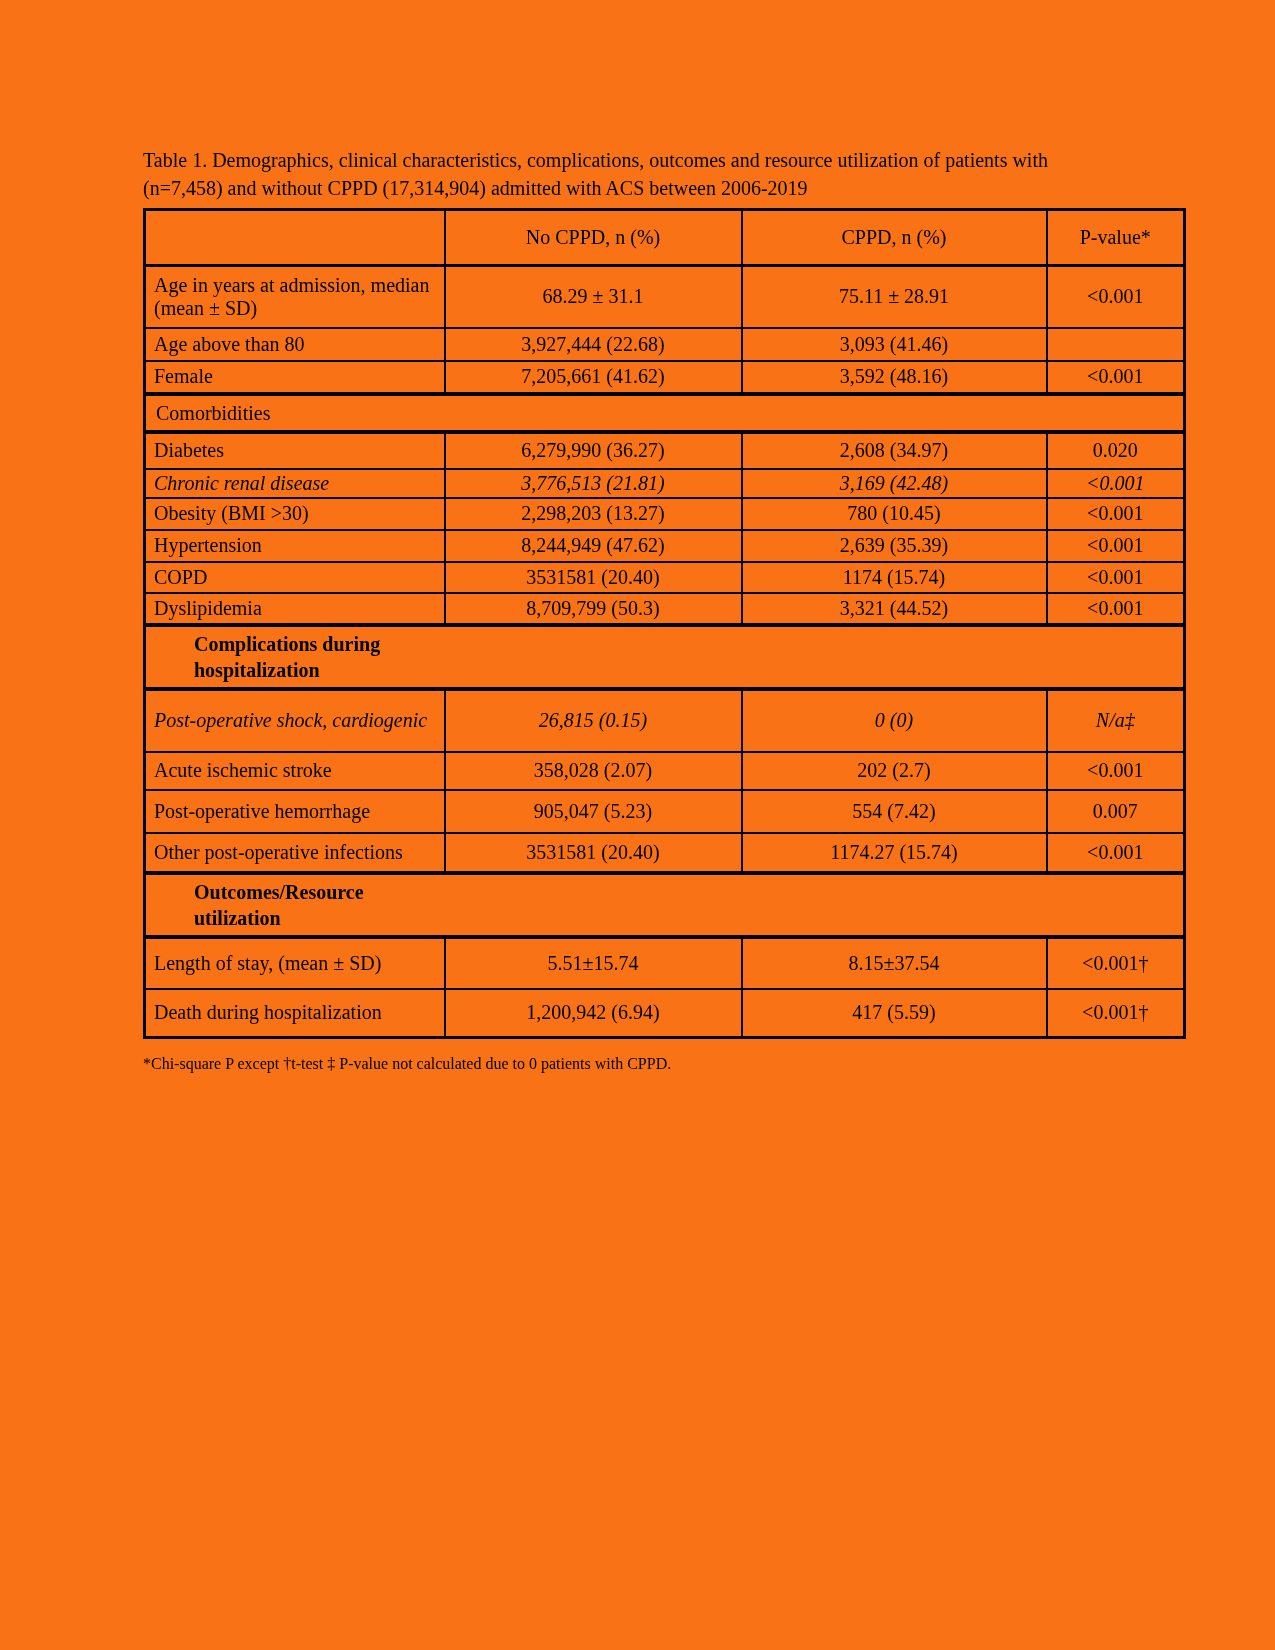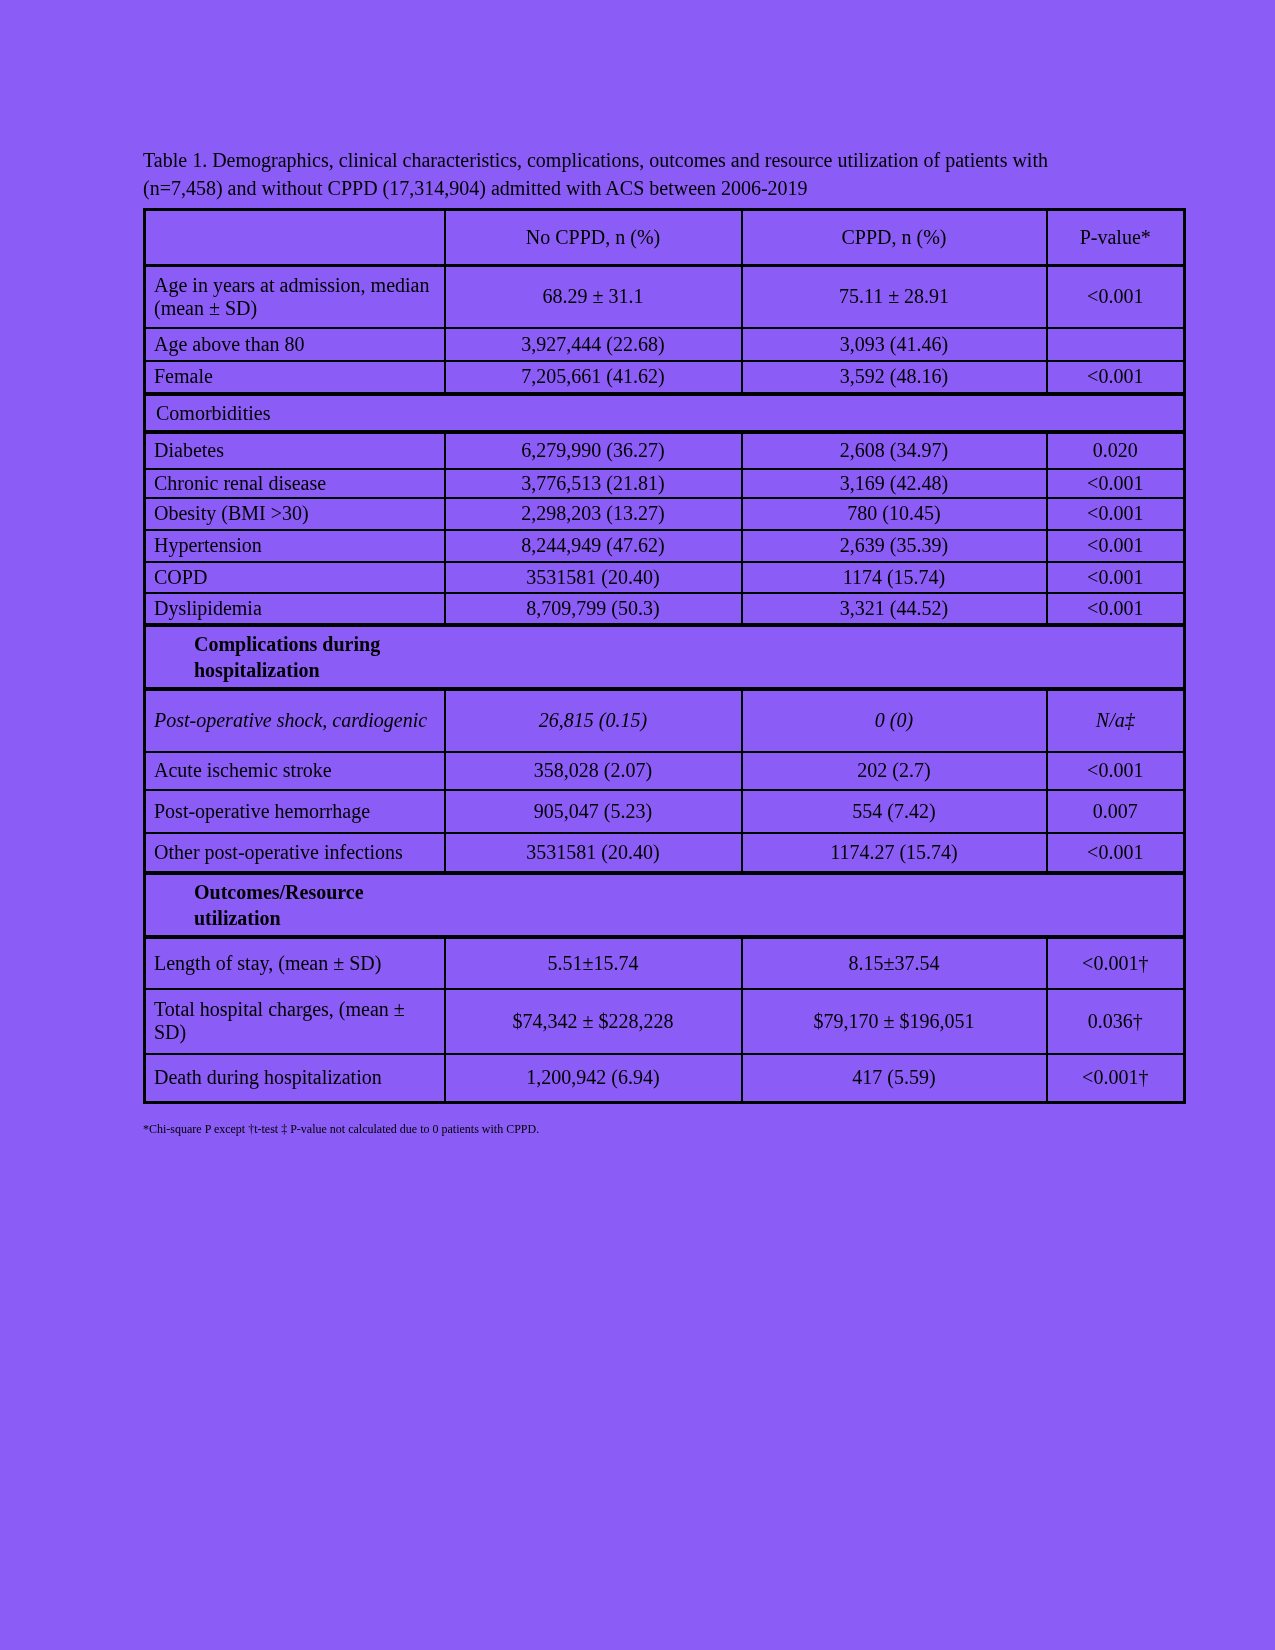--- a/index.html
+++ b/index.html
@@ -4,21 +4,21 @@
 <style>
   html, body {
     margin: 0;
     padding: 0;
     background: #ffffff;
   }
   .page {
     position: relative;
     width: 1275px;
     height: 1650px;
-    background: #8b5cf6;
+    background: #f97316;
     box-sizing: border-box;
     padding: 146px 92px 0 143px;
     font-family: "Liberation Serif", "DejaVu Serif", serif;
     color: #000000;
   }
   .caption {
     font-size: 20px;
     line-height: 28px;
     margin-bottom: 6px;
   }
@@ -56,21 +56,21 @@
     text-align: left;
     padding: 4px 10px;
     border-top-width: 4px;
     border-bottom-width: 4px;
   }
   tr.section.bold td { font-weight: bold; padding-left: 48px; }
   .seclabel { max-width: 245px; line-height: 26px; }
 
   .footnote {
     margin-top: 12px;
-    font-size: 12px;
+    font-size: 16px;
     line-height: 26px;
   }
 </style>
 </head>
 <body>
 
 <div class="page">
 
   <div class="caption">
     <div>Table 1. Demographics, clinical characteristics, complications, outcomes and resource utilization of patients with</div>
@@ -115,21 +115,21 @@
           <td colspan="4">
             <div class="seclabel">Comorbidities</div>
           </td>
         </tr>
         <tr style="height: 37px;">
           <td class="lbl">Diabetes</td>
           <td class="val">6,279,990 (36.27)</td>
           <td class="val">2,608 (34.97)</td>
           <td class="pv">0.020</td>
         </tr>
-        <tr style="height: 26px;">
+        <tr style="height: 26px; font-style: italic;">
           <td class="lbl">Chronic renal disease</td>
           <td class="val">3,776,513 (21.81)</td>
           <td class="val">3,169 (42.48)</td>
           <td class="pv">&lt;0.001</td>
         </tr>
         <tr style="height: 32px;">
           <td class="lbl">Obesity (BMI &gt;30)</td>
           <td class="val">2,298,203 (13.27)</td>
           <td class="val">780 (10.45)</td>
           <td class="pv">&lt;0.001</td>
@@ -185,26 +185,20 @@
           <td colspan="4">
             <div class="seclabel">Outcomes/Resource utilization</div>
           </td>
         </tr>
         <tr style="height: 52px;">
           <td class="lbl">Length of stay, (mean ± SD)</td>
           <td class="val">5.51±15.74</td>
           <td class="val">8.15±37.54</td>
           <td class="pv">&lt;0.001†</td>
         </tr>
-        <tr style="height: 65px;">
-          <td class="lbl">Total hospital charges, (mean ± SD)</td>
-          <td class="val">$74,342 ± $228,228</td>
-          <td class="val">$79,170 ± $196,051</td>
-          <td class="pv">0.036†</td>
-        </tr>
         <tr style="height: 49px;">
           <td class="lbl">Death during hospitalization</td>
           <td class="val">1,200,942 (6.94)</td>
           <td class="val">417 (5.59)</td>
           <td class="pv">&lt;0.001†</td>
         </tr>
       </tbody>
   </table>
 
   <div class="footnote">*Chi-square P except †t-test ‡ P-value not calculated due to 0 patients with CPPD.</div>

